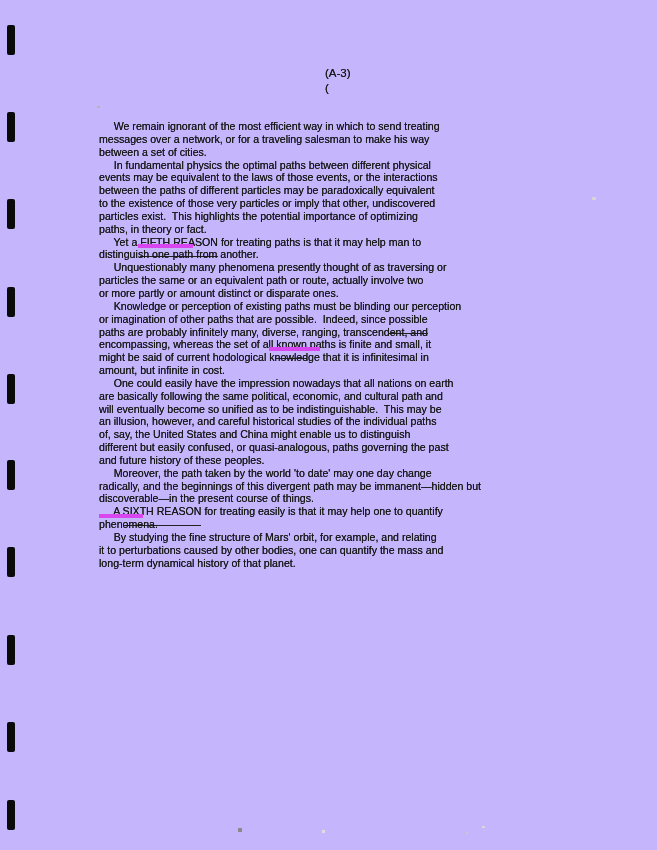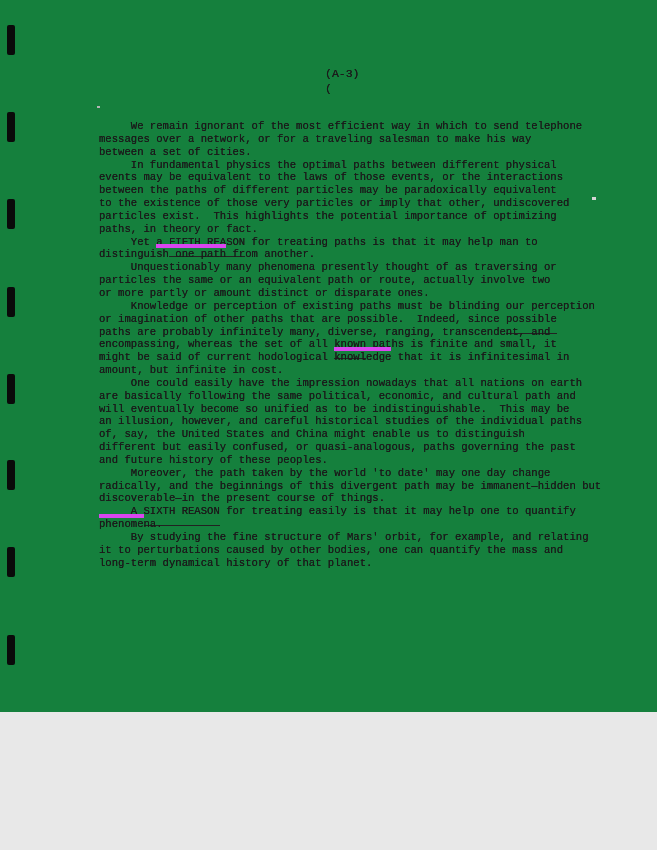--- a/index.html
+++ b/index.html
@@ -1,22 +1,22 @@
 <!DOCTYPE html>
 <html><head>
 <meta charset="utf-8">
 <style>
   html, body { margin: 0; padding: 0; background: #e8e8e8; }
   .page {
     position: relative;
     width: 657px;
-    height: 712px;
-    background: #15803d;
+    height: 850px;
+    background: #c4b5fd;
     overflow: hidden;
-    font-family: Liberation Mono, monospace;
+    font-family: Liberation Sans, sans-serif;
     color: #1b1b1b;
   }
   .binding-mark {
     position: absolute;
     background: #0a0a0a;
     border-radius: 2px;
   }
   .header {
     position: absolute;
     left: 325px;
@@ -61,21 +61,21 @@
       <div class="binding-mark" style="left: 7px; top: 460px; width: 8px; height: 30px; background: rgb(10, 10, 10);"></div>
       <div class="binding-mark" style="left: 7px; top: 547px; width: 8px; height: 30px; background: rgb(10, 10, 10);"></div>
       <div class="binding-mark" style="left: 7px; top: 635px; width: 8px; height: 30px; background: rgb(10, 10, 10);"></div>
       <div class="binding-mark" style="left: 7px; top: 722px; width: 8px; height: 30px; background: rgb(10, 10, 10);"></div>
       <div class="binding-mark" style="left: 7px; top: 800px; width: 8px; height: 30px; background: rgb(10, 10, 10);"></div>
     </div>
 
   <div class="header"><span>(A-3)</span>
 <span>(</span></div>
 
-  <div class="body-text" id="body-text"><span><span>     We remain ignorant of the most efficient way in which to send telephone</span>
+  <div class="body-text" id="body-text"><span><span>     We remain ignorant of the most efficient way in which to send treating</span>
 <span>messages over a network, or for a traveling salesman to make his way</span>
 <span>between a set of cities.</span>
 </span><span><span>     In fundamental physics the optimal paths between different physical</span>
 <span>events may be equivalent to the laws of those events, or the interactions</span>
 <span>between the paths of different particles may be paradoxically equivalent</span>
 <span>to the existence of those very particles or imply that other, undiscovered</span>
 <span>particles exist.  This highlights the potential importance of optimizing</span>
 <span>paths, in theory or fact.</span>
 </span><span><span>     Yet a </span><span class="u">FIFTH REASON</span><span> for treating paths is that it may help man to</span>
 <span>distingui</span><span class="o">sh one path</span><span> from another.</span>

